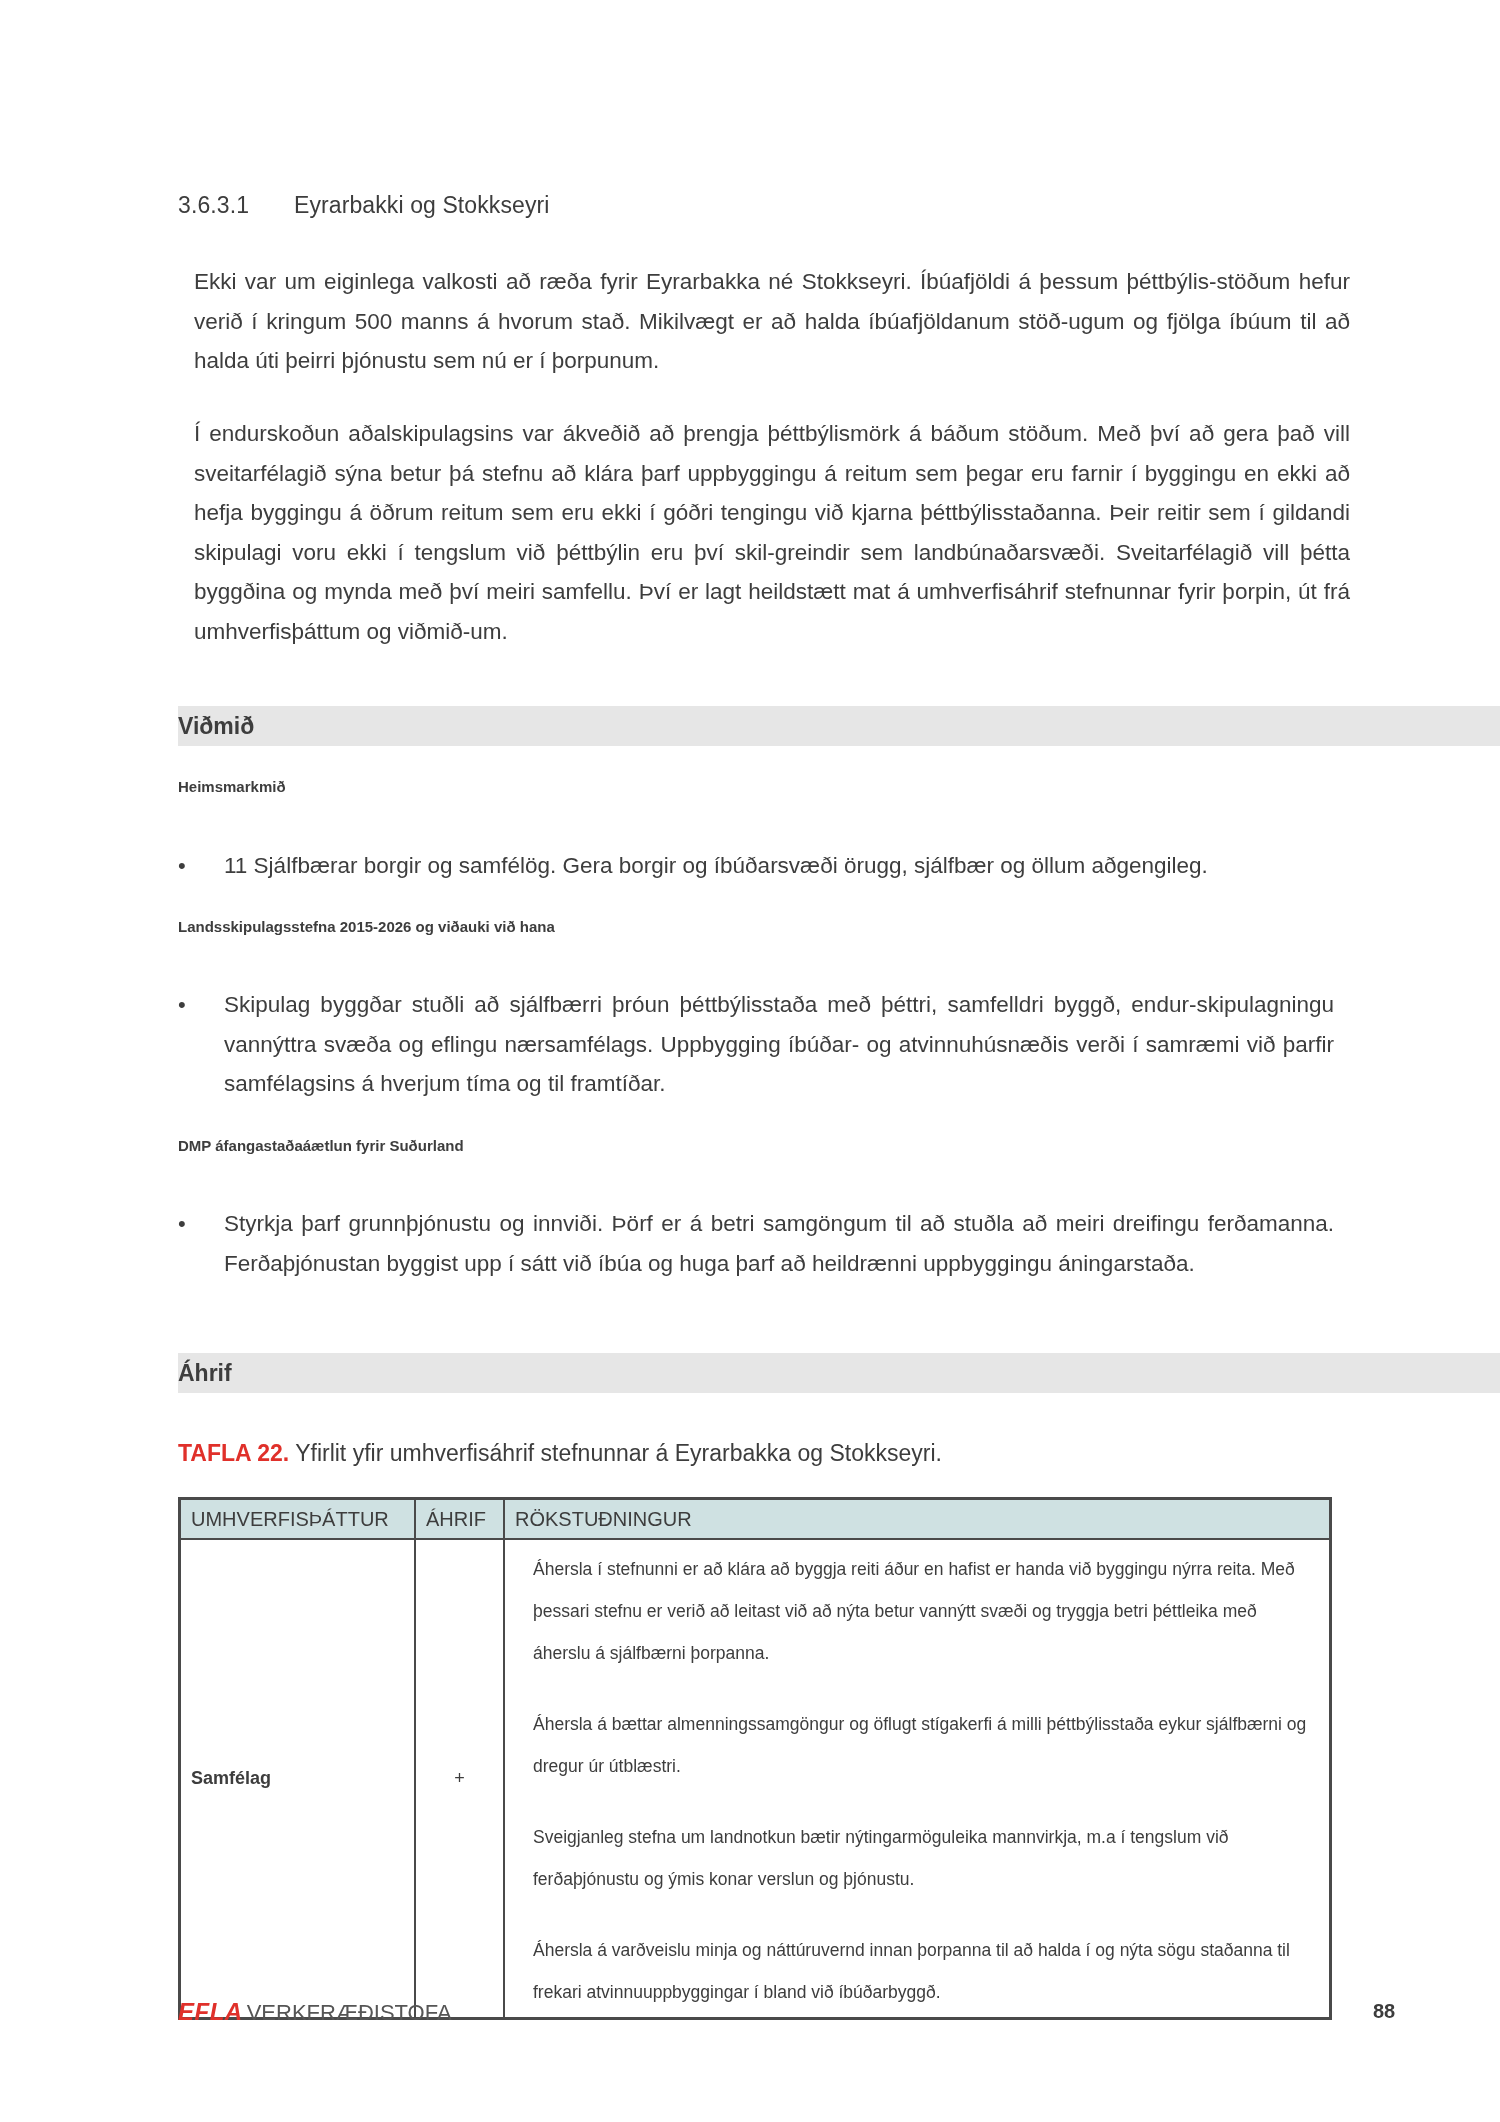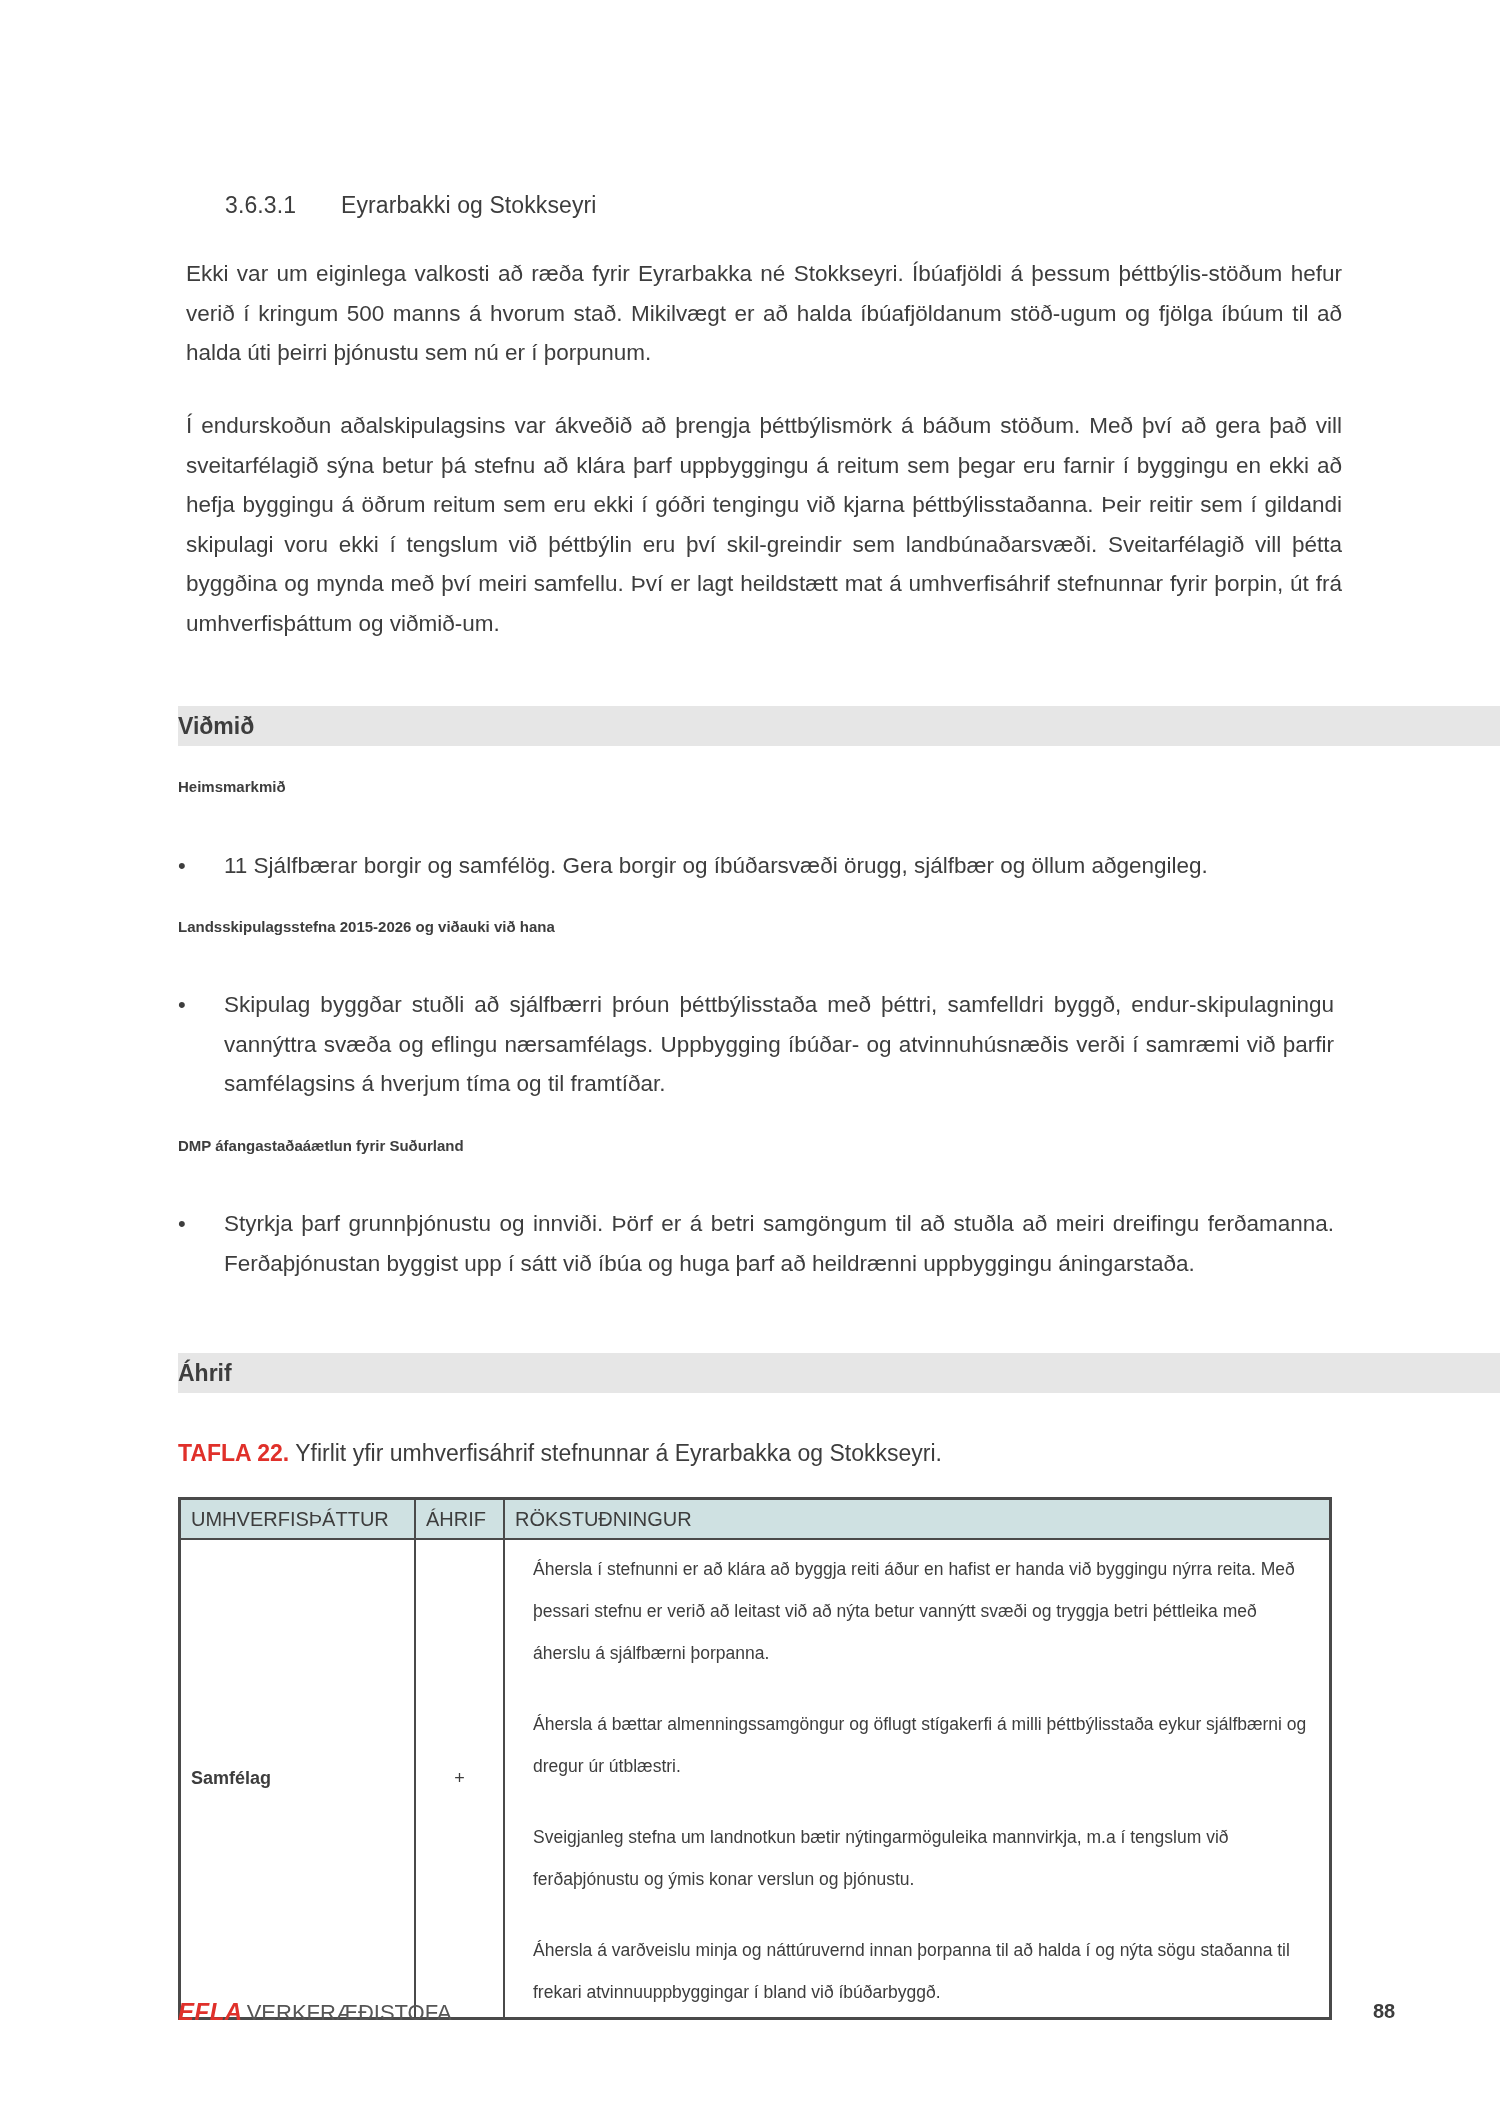--- a/index.html
+++ b/index.html
@@ -4,26 +4,25 @@
   <style>
     html, body { margin: 0; padding: 0; background: #ffffff; }
     body {
       width: 1500px; height: 2122px; position: relative; overflow: hidden;
       font-family: "Liberation Sans", sans-serif; color: #3d3d3d;
     }
     .page { position: absolute; left: 178px; top: 0; width: 1156px; }
     .heading-num {
       position: absolute; top: 192px; left: 0; font-size: 23px; color: #3d3d3d;
       letter-spacing: 0.1px;
-      margin-left: 47px;
     }
     .heading-num .num { display: inline-block; width: 116px; }
     .para {
       position: absolute; left: 0; width: 1156px; font-size: 22.5px;
-      line-height: 39.5px; text-align: justify; color: #3d3d3d; margin: 8px;
+      line-height: 39.5px; text-align: justify; color: #3d3d3d; margin: 16px;
     }
     .p1 { top: 246px; }
     .p2 { top: 398px; }
     .section-bar {
       position: absolute; left: 0; width: 1360px; height: 40px; background: #e6e6e6;
       font-weight: bold; font-size: 23px; line-height: 40px; color: #3d3d3d;
     }
     .bar1 { top: 706px; }
     .bar2 { top: 1353px; }
     .subhead {

